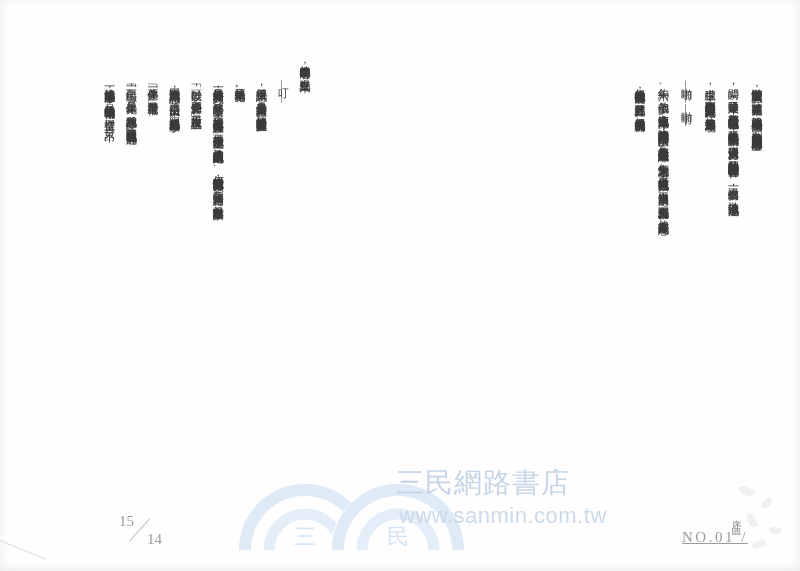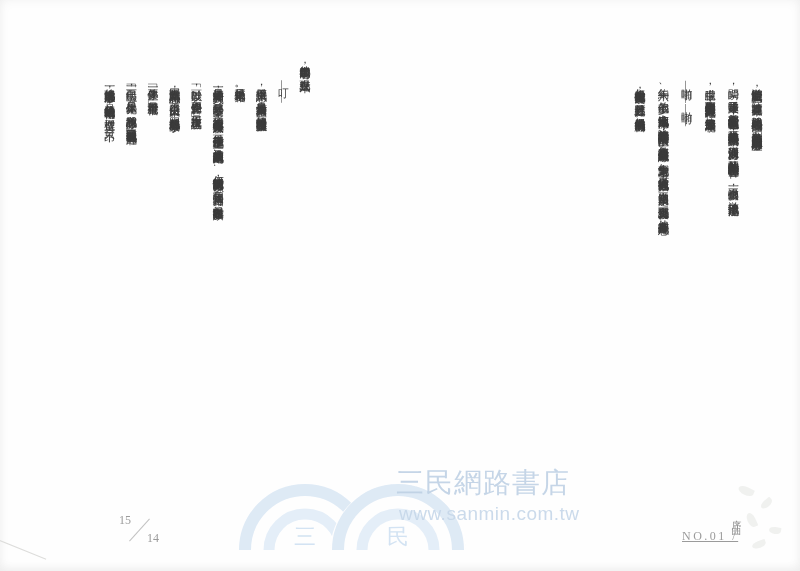--- a/index.html
+++ b/index.html
@@ -28,25 +28,25 @@
 
   
   .wm-logo{position:absolute;left:225px;top:452px;opacity:0.9;}
   .wm-brand{
     position:absolute;left:396px;top:464px;
     font-size:28px;letter-spacing:1px;color:#bccfe3;opacity:0.85;font-family:Liberation Mono, monospace;
   }
   .wm-url{
     position:absolute;left:399px;top:503px;
     font-family:"Liberation Sans","DejaVu Sans",sans-serif;
-    font-size:19px;letter-spacing:0.5px;color:#c6d7e9;opacity:0.9;
+    font-size:22px;letter-spacing:0.5px;color:#c6d7e9;opacity:0.9;
   }
 
   
-  .foot{color:#9b9b9b;font-size:12px;}
+  .foot{color:#9b9b9b;font-size:15px;}
   .foot-no{
     position:absolute;left:682px;top:529px;letter-spacing:2.5px;
     font-family:"Liberation Serif","DejaVu Serif",serif;
     text-decoration:underline;
   }
   .foot-section{
     position:absolute;left:729px;top:512px;
     writing-mode:vertical-rl;-webkit-writing-mode:vertical-rl;
     font-size:10px;letter-spacing:5px;color:#8e8e8e;
   }

